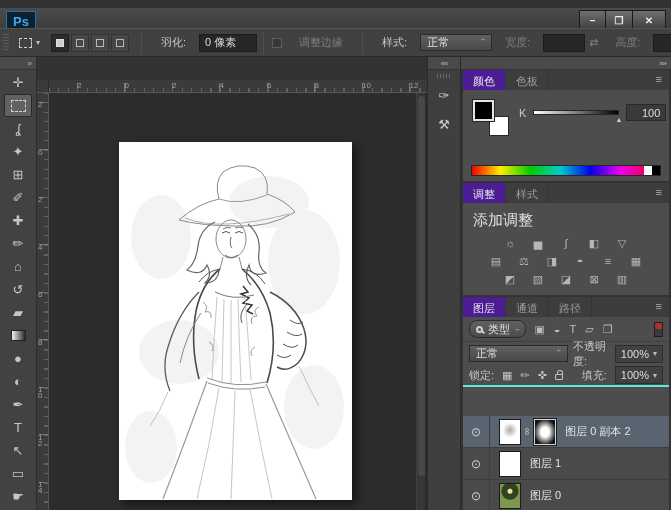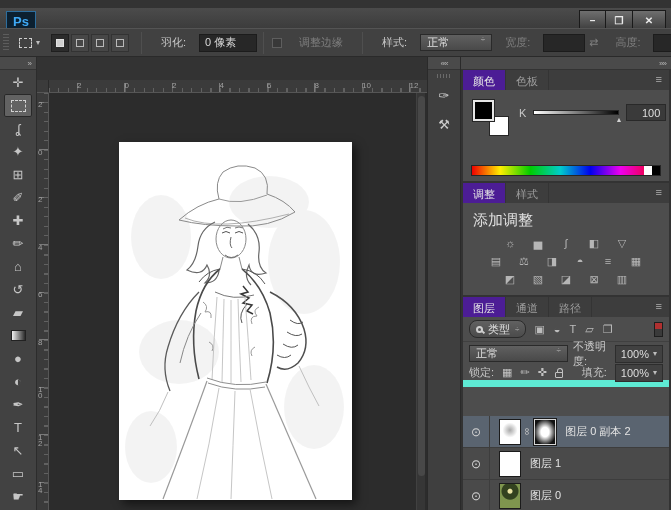--- a/index.html
+++ b/index.html
@@ -140,21 +140,21 @@
 .mag{width:7px;height:7px;border:2px solid #cfcfcf;border-radius:50%;position:relative;flex:none}
 .mag::after{content:"";position:absolute;width:4px;height:2px;background:#cfcfcf;
   transform:rotate(45deg);right:-4px;bottom:-2px}
 .ficon{color:#bcbcbc;font-size:11px}
 .ftoggle{margin-left:auto;width:9px;height:15px;border:1px solid #1e1e1e;
   background:linear-gradient(#b03030 0 45%,#3a3a3a 45%)}
 .lblend{display:flex;align-items:center;height:23px;padding:0 6px;gap:5px}
 .blendsel{width:99px}
 .valbox{display:flex;align-items:center;gap:4px;background:#414141;border:1px solid #2d2d2d;
   height:18px;padding:0 5px;color:#dedede;flex:none}
-.llock{display:flex;align-items:center;height:22px;padding:0 6px;gap:8px;border-bottom:7px solid #5eead4}
+.llock{display:flex;align-items:center;height:22px;padding:0 6px;gap:8px;border-bottom:2px solid #5eead4}
 .lockic{color:#c2c2c2;font-size:11px;line-height:1}
 .csslock{width:8px;height:6px;border:1px solid #c2c2c2;border-radius:1px;position:relative;margin-top:4px}
 .csslock::before{content:"";position:absolute;width:4px;height:4px;border:1px solid #c2c2c2;border-bottom:none;
   border-radius:3px 3px 0 0;top:-5px;left:1px}
 .llayers{position:absolute;left:0;right:0;top:119px;bottom:0;background:#454545}
 .lrow{height:32px;background:#4a4a4a;border-bottom:1px solid #3d3d3d;display:flex;align-items:center}
 .lrow.selected{background:#5a6470}
 .eyecell{width:27px;height:100%;display:flex;align-items:center;justify-content:center;
   color:#d0d0d0;font-size:12px;border-right:1px solid #3d3d3d;flex:none}
 .lthumb{width:22px;height:26px;border:1px solid #1b1b1b;margin-left:9px;background:#fff;flex:none}

